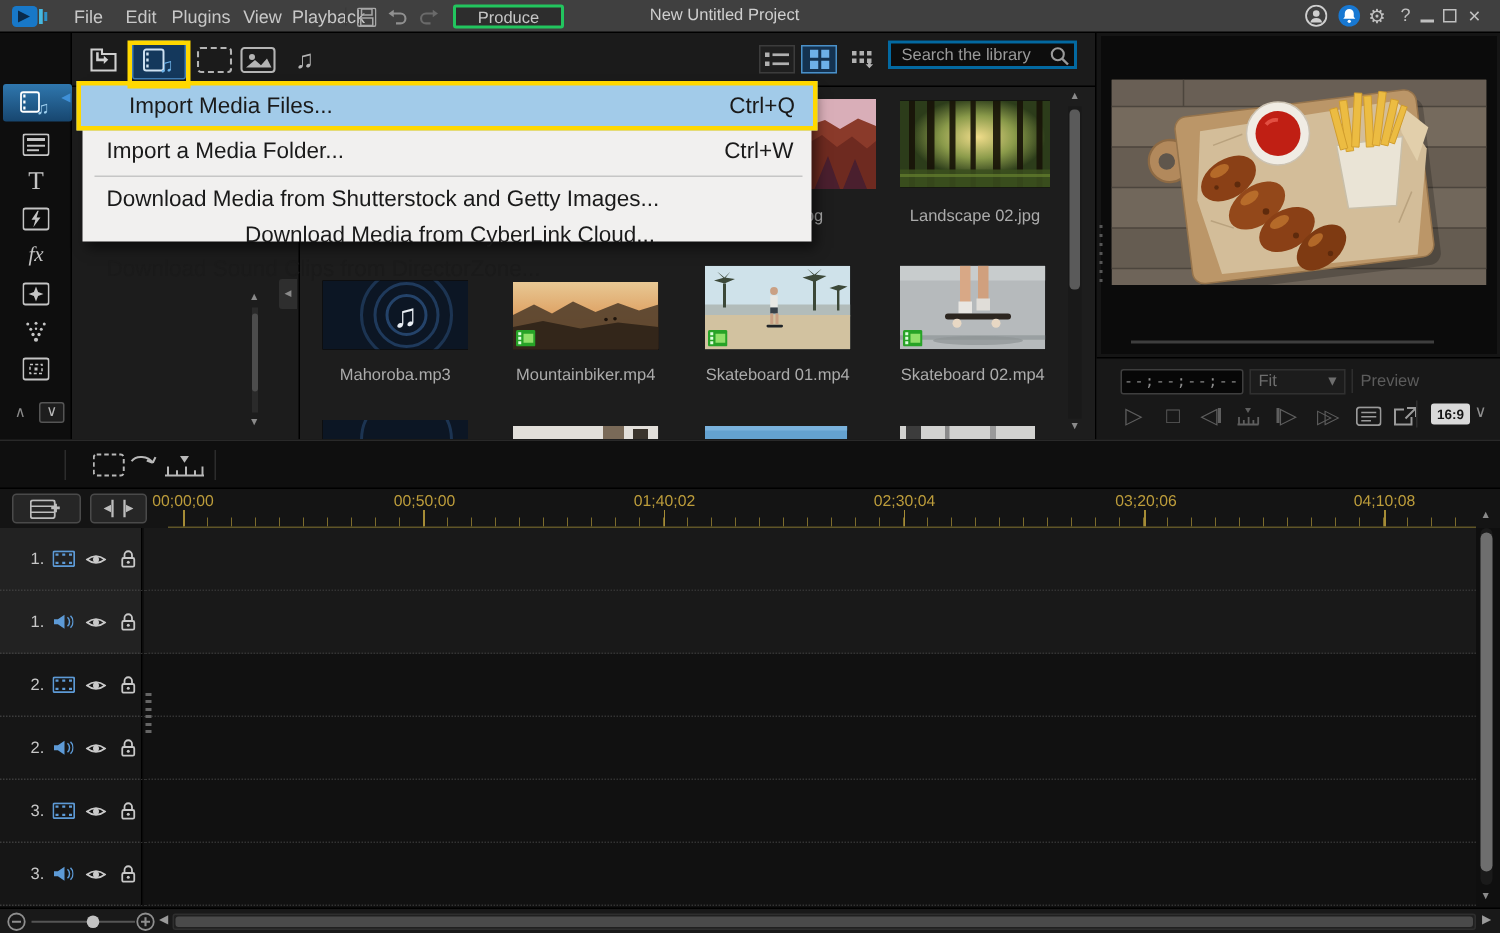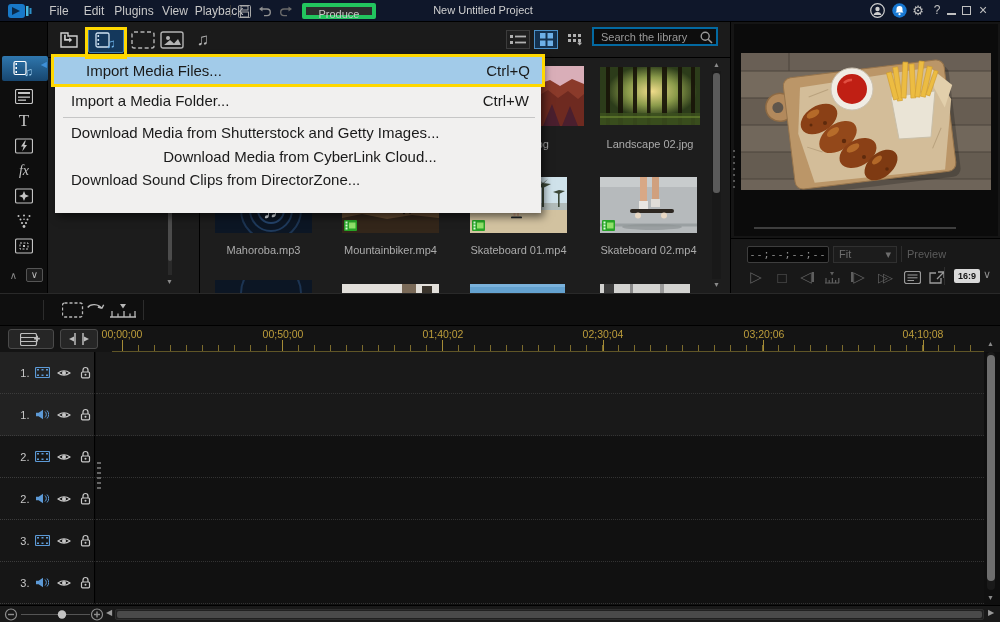--- a/index.html
+++ b/index.html
@@ -4,24 +4,24 @@
 <style>
   * { box-sizing: border-box; margin: 0; padding: 0; }
   html,body { width:1000px; height:622px; }
   body {
     position: relative; overflow: hidden;
     background:#000; font-family:"Liberation Sans", sans-serif;
     -webkit-font-smoothing: antialiased;
   }
   .abs { position:absolute; }
   
-  .titlebar { position:absolute; left:0; top:0; width:1000px; height:22px; background:#0f172a; border-bottom:1px solid #000; }
+  .titlebar { position:absolute; left:0; top:0; width:1000px; height:22px; background:#404040; border-bottom:1px solid #000; }
   .tb-menu { position:absolute; top:0; height:22px; line-height:22px; font-size:12px; color:#c8c8c8; text-align:center; cursor:default; }
   .tb-sep { position:absolute; top:5px; width:1px; height:12px; background:#3a3a3a; }
-  .produce-btn { position:absolute; left:302px; top:3px; width:74px; height:16px; background:#2d2d2d; border:4px solid #22c55e; border-radius:2px; color:#c6c6c6; font-size:11px; text-align:center; line-height:14px; }
+  .produce-btn { position:absolute; left:302px; top:3px; width:74px; height:16px; background:#2d2d2d; border:2px solid #22c55e; border-radius:2px; color:#c6c6c6; font-size:11px; text-align:center; line-height:14px; }
   .proj-title { position:absolute; left:408px; top:4px; width:150px; text-align:center; font-size:11px; color:#cfcfcf; }
   .win-glyph { position:absolute; top:0; height:22px; line-height:21px; color:#c0c0c0; font-size:13px; text-align:center; }
   
   .sidebar { position:absolute; left:0; top:22px; width:48px; height:271px; background:#0e0e0e; border-right:1px solid #000; }
   .sb-item { position:absolute; left:0; width:48px; height:24px; display:flex; align-items:center; justify-content:center; color:#c4c4c4; }
   .sb-sel-bg { position:absolute; left:2px; top:34px; width:46px; height:25px; background:linear-gradient(#2f77ae,#17466f); border-radius:2px; }
   .sb-sel-arrow { position:absolute; right:0px; top:38px; font-size:8px; color:#3f90d8; }
   
   .lib-toolbar { position:absolute; left:48px; top:22px; width:682px; height:36px; background:#1b1b1b; border-bottom:1px solid #000; }
   .tool-ic { position:absolute; top:6px; height:24px; display:flex; align-items:center; justify-content:center; color:#c4c4c4; }
@@ -63,21 +63,21 @@
   .trk-ic { margin-left:4px; display:flex; align-items:center; justify-content:center; width:18px; }
   .hdr-sel { background:#222; }
   .hdr-nrm { background:#161616; }
   .row-sel { background:#191919; }
   .row-nrm { background:#111; }
   
   .bottom-bar { position:absolute; left:0; top:605px; width:1000px; height:17px; background:#191919; border-top:1px solid #000; }
   .hscroll { position:absolute; left:115px; top:3px; width:869px; height:11px; background:#202020; border:1px solid #2e2e2e; border-radius:2px; }
   .hscroll-thumb { position:absolute; left:1px; top:1px; width:865px; height:7px; background:#4a4a4a; border-radius:2px; }
   
-  .ctx-menu { position:absolute; left:55px; top:57px; width:486px; height:156px; background:#f1f0ef; box-shadow:3px 4px 8px rgba(0,0,0,.55); z-index:50; font-size:15px; color:#1a1a1a; }
+  .ctx-menu { position:absolute; left:55px; top:57px; width:486px; height:104px; background:#f1f0ef; box-shadow:3px 4px 8px rgba(0,0,0,.55); z-index:50; font-size:15px; color:#1a1a1a; }
   .ctx-row { display:flex; align-items:center; padding-left:16px; padding-right:12px; }
   .ctx-short { margin-left:auto; }
   .ctx-hl { position:absolute; left:-4px; top:-3px; right:-4px; height:33px; background:#a2cbe9; border:3px solid #ffd800; display:flex; align-items:center; padding-left:32px; padding-right:12px; }
   .yellow-box { position:absolute; left:85px; top:27px; width:42px; height:32px; border:3px solid #ffd800; z-index:60; pointer-events:none; }
   .ctx-sep { height:1px; background:#c6c6c6; margin:3px 6px 2px 8px; }
   svg { display:block; }
 </style>
 </head>
 <body>
 

